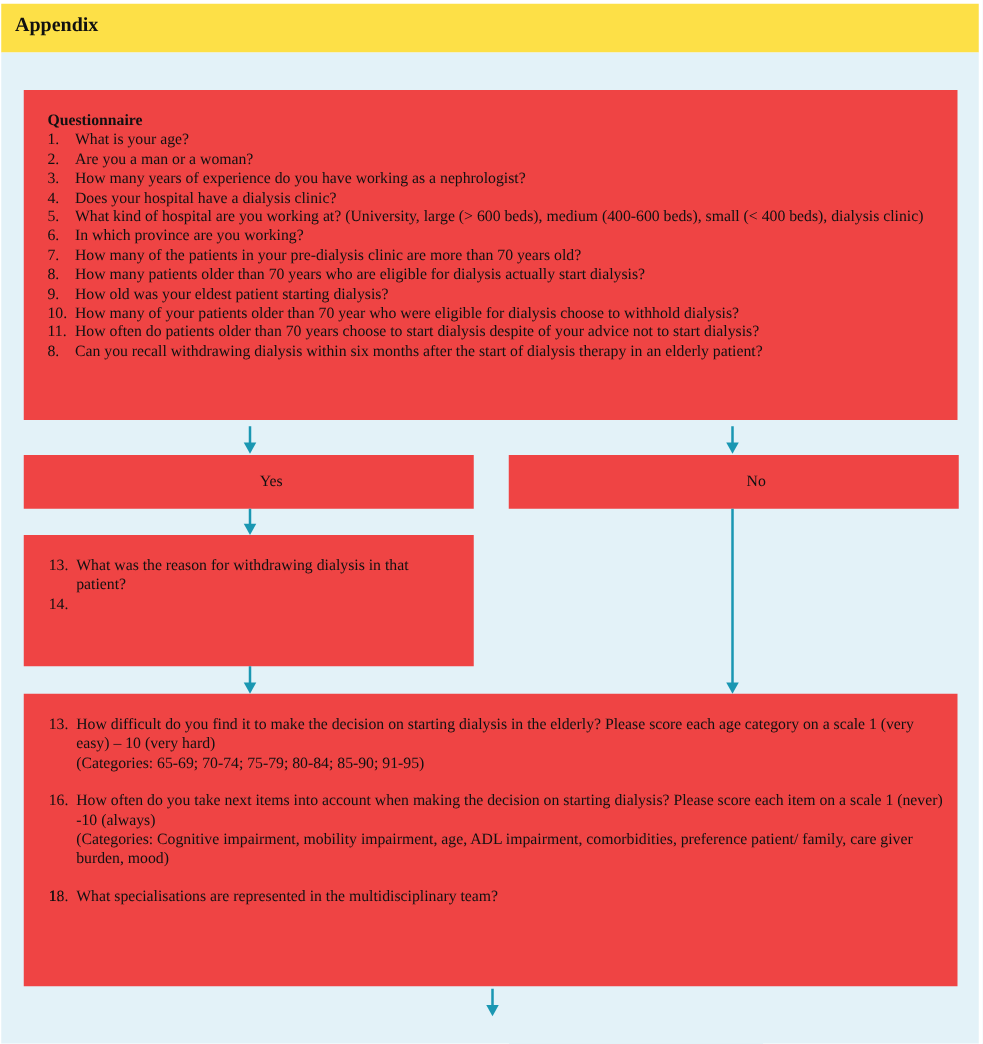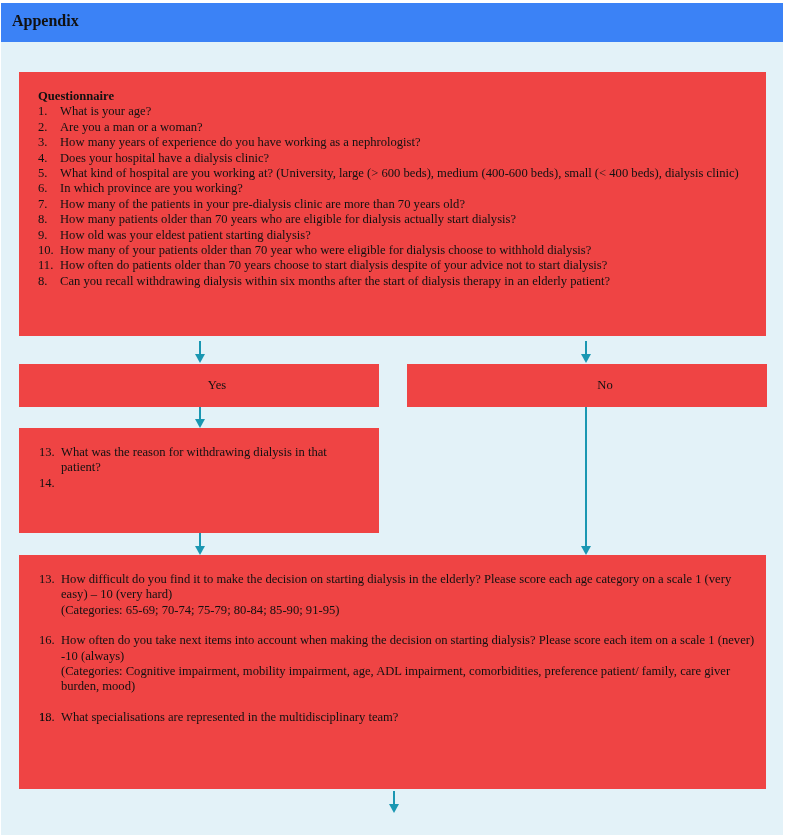--- a/index.html
+++ b/index.html
@@ -1,19 +1,19 @@
 <!DOCTYPE html>
 <html><head>
   <meta charset="utf-8">
   <style>
     html, body { margin: 0; padding: 0; background: #ffffff; }
     body { width: 786px; height: 835px; position: relative; overflow: hidden;
            font-family: "DejaVu Serif", "Liberation Serif", serif; color: #111; }
     .header { position: absolute; left: 1px; top: 3px; width: 782px; height: 39px;
-              background: #3b82f6; }
+              background: #fde047; }
     .header h1 { margin: 0; position: absolute; left: 11px; top: 9px;
                  font-family: "Liberation Serif", serif; font-size: 16px; font-weight: bold; color: #111; }
     .panel { position: absolute; left: 1px; top: 42px; width: 782px; height: 793px;
              background: #e3f2f8; }
     .box { position: absolute; background: #ef4444; }
     .qtext { font-family: "Liberation Serif", serif; font-size: 12.6px; line-height: 15.4px; }
     .qbox-title { font-weight: bold; margin: 0; }
     ol.qlist { list-style: none; margin: 0; padding: 0; }
     ol.qlist li { position: relative; padding-left: 22px; }
     ol.qlist li .num { position: absolute; left: 0; top: 0; }

